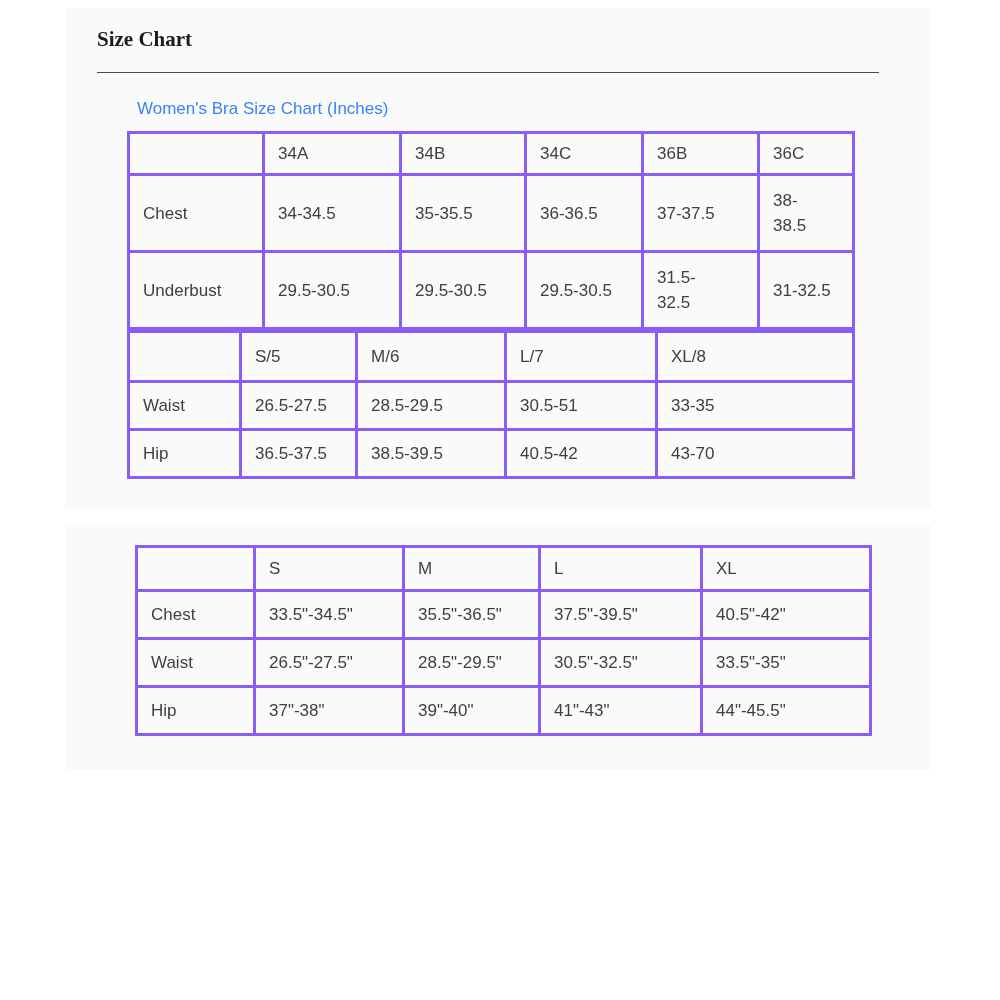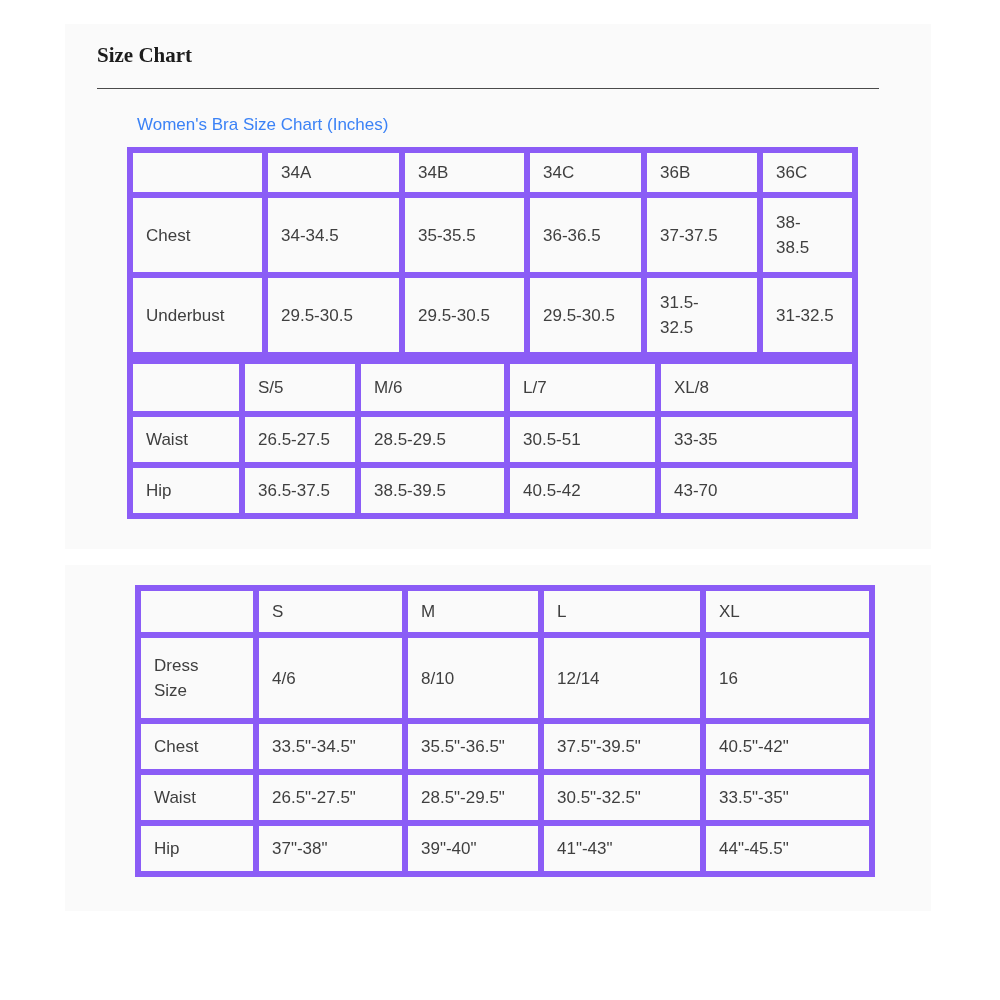--- a/index.html
+++ b/index.html
@@ -5,21 +5,21 @@
   * { box-sizing: border-box; }
   html, body {
     margin: 0;
     padding: 0;
     background: #ffffff;
     width: 1000px;
     min-height: 1000px;
     font-family: "Liberation Sans", sans-serif;
     color: #3f3f3f;
   }
-  .page { width: 1000px; min-height: 1000px; padding-top: 24px; }
+  .page { width: 1000px; min-height: 1000px; padding-top: 8px; }
 
   .card {
     width: 866px;
     margin-left: 65px;
     background: #fafafa;
   }
   .card-1 { padding: 18px 32px 30px 32px; }
   .card-2 { margin-top: 16px; padding: 20px 32px 34px 32px; }
 
   .page-heading {
@@ -48,21 +48,21 @@
   }
   .card-2 .table-title { margin-top: 0; margin-bottom: 22px; }
 
   table.size-table {
     border-collapse: collapse;
     table-layout: fixed;
     background: transparent;
   }
   table.size-table th,
   table.size-table td {
-    border: 6px solid #8b5cf6;
+    border: 3px solid #8b5cf6;
     font-size: 17px;
     line-height: 25px;
     font-weight: normal;
     text-align: left;
     vertical-align: middle;
     color: #3f3f3f;
     padding: 10px 13px;
     white-space: pre-line;
     overflow: hidden;
   }
@@ -179,28 +179,20 @@
       <thead>
             <tr>
               <th></th>
               <th>S</th>
               <th>M</th>
               <th>L</th>
               <th>XL</th>
             </tr>
           </thead>
           <tbody>
-            <tr class="row-0">
-              <th>Dress
-Size</th>
-              <td>4/6</td>
-              <td>8/10</td>
-              <td>12/14</td>
-              <td>16</td>
-            </tr>
             <tr class="row-1">
               <th>Chest</th>
               <td>33.5"-34.5"</td>
               <td>35.5"-36.5"</td>
               <td>37.5"-39.5"</td>
               <td>40.5"-42"</td>
             </tr>
             <tr class="row-2">
               <th>Waist</th>
               <td>26.5"-27.5"</td>

